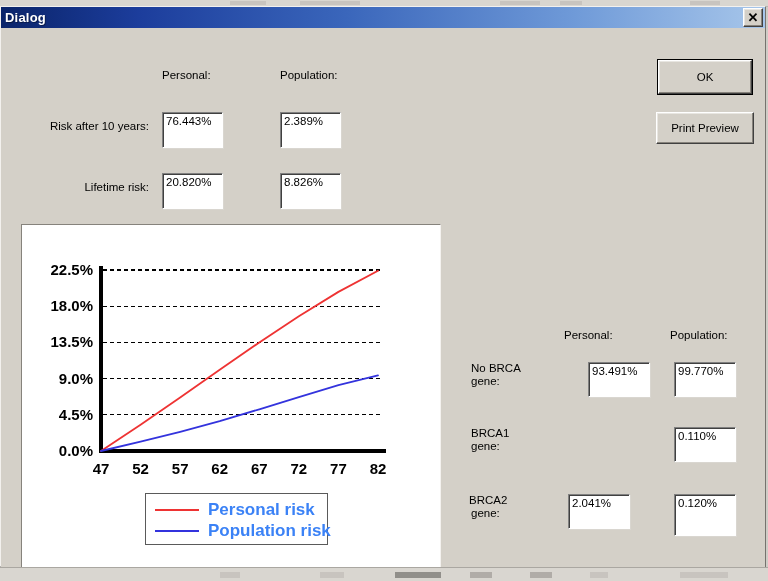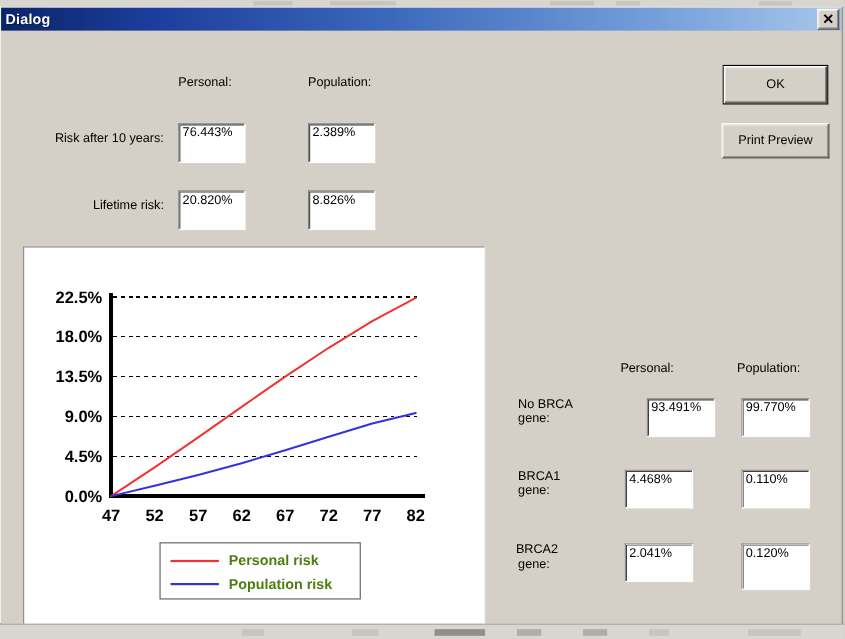--- a/index.html
+++ b/index.html
@@ -165,23 +165,23 @@
     align-items: center;
     height: 21px;
     padding-left: 9px;
   }
   .legend-swatch {
     width: 44px; height: 2px;
     margin-right: 9px;
     flex: none;
   }
   .legend-label {
-    font-size: 13px;
+    font-size: 17px;
     font-weight: bold;
-    color: #4d7c0f;
+    color: #3b82f6;
     white-space: nowrap;
   }
 </style>
 </head>
 <body>
 
 <div id="screen">
 
   <div class="bg-strip top">
     <div class="ghost" style="left:230px;width:36px"></div>
@@ -257,21 +257,20 @@
       <div class="lbl" style="left:563px; top:301px;">Personal:</div>
       <div class="lbl" style="left:669px; top:301px;">Population:</div>
 
       <div class="lbl" style="left:470px; top:334px;">No BRCA</div>
       <div class="lbl" style="left:470px; top:347px;">gene:</div>
       <div class="field" style="left:567px; top:334px; width:62px; height:35px;margin-left:20px;">93.491%</div>
       <div class="field" style="left:673px; top:334px; width:62px; height:35px;">99.770%</div>
 
       <div class="lbl" style="left:470px; top:399px;">BRCA1</div>
       <div class="lbl" style="left:470px; top:412px;">gene:</div>
-      <div class="field" style="left:567px; top:399px; width:62px; height:35px;">4.468%</div>
       <div class="field" style="left:673px; top:399px; width:62px; height:35px;">0.110%</div>
 
       <div class="lbl" style="left:468px; top:466px;">BRCA2</div>
       <div class="lbl" style="left:470px; top:479px;">gene:</div>
       <div class="field" style="left:567px; top:466px; width:62px; height:35px;">2.041%</div>
       <div class="field" style="left:673px; top:466px; width:62px; height:42px;">0.120%</div>
 
     </div>
   </div>
 

